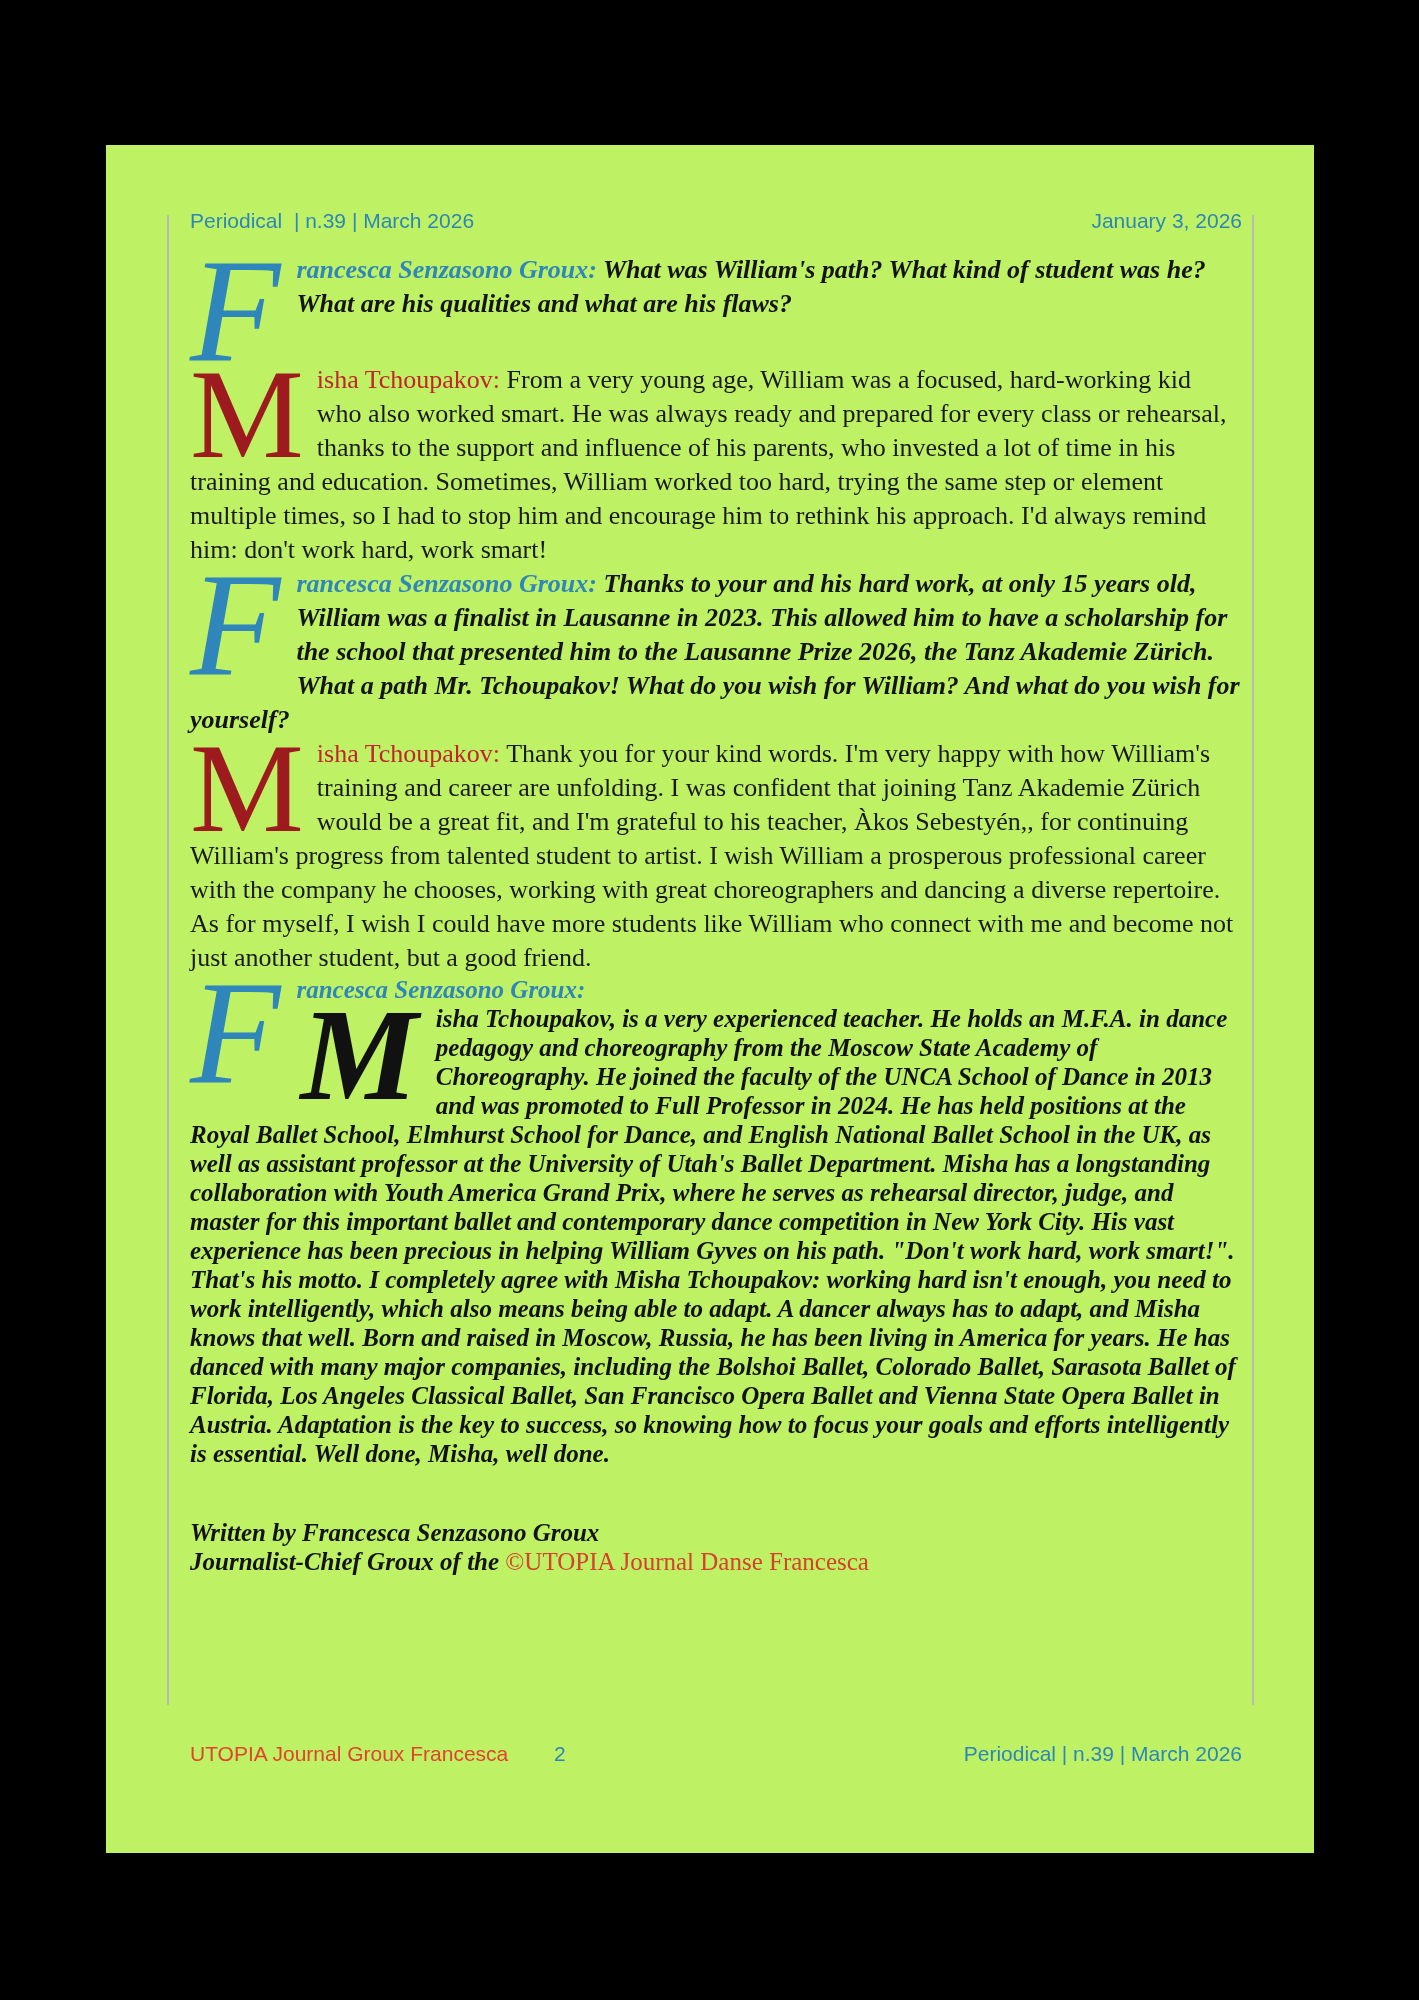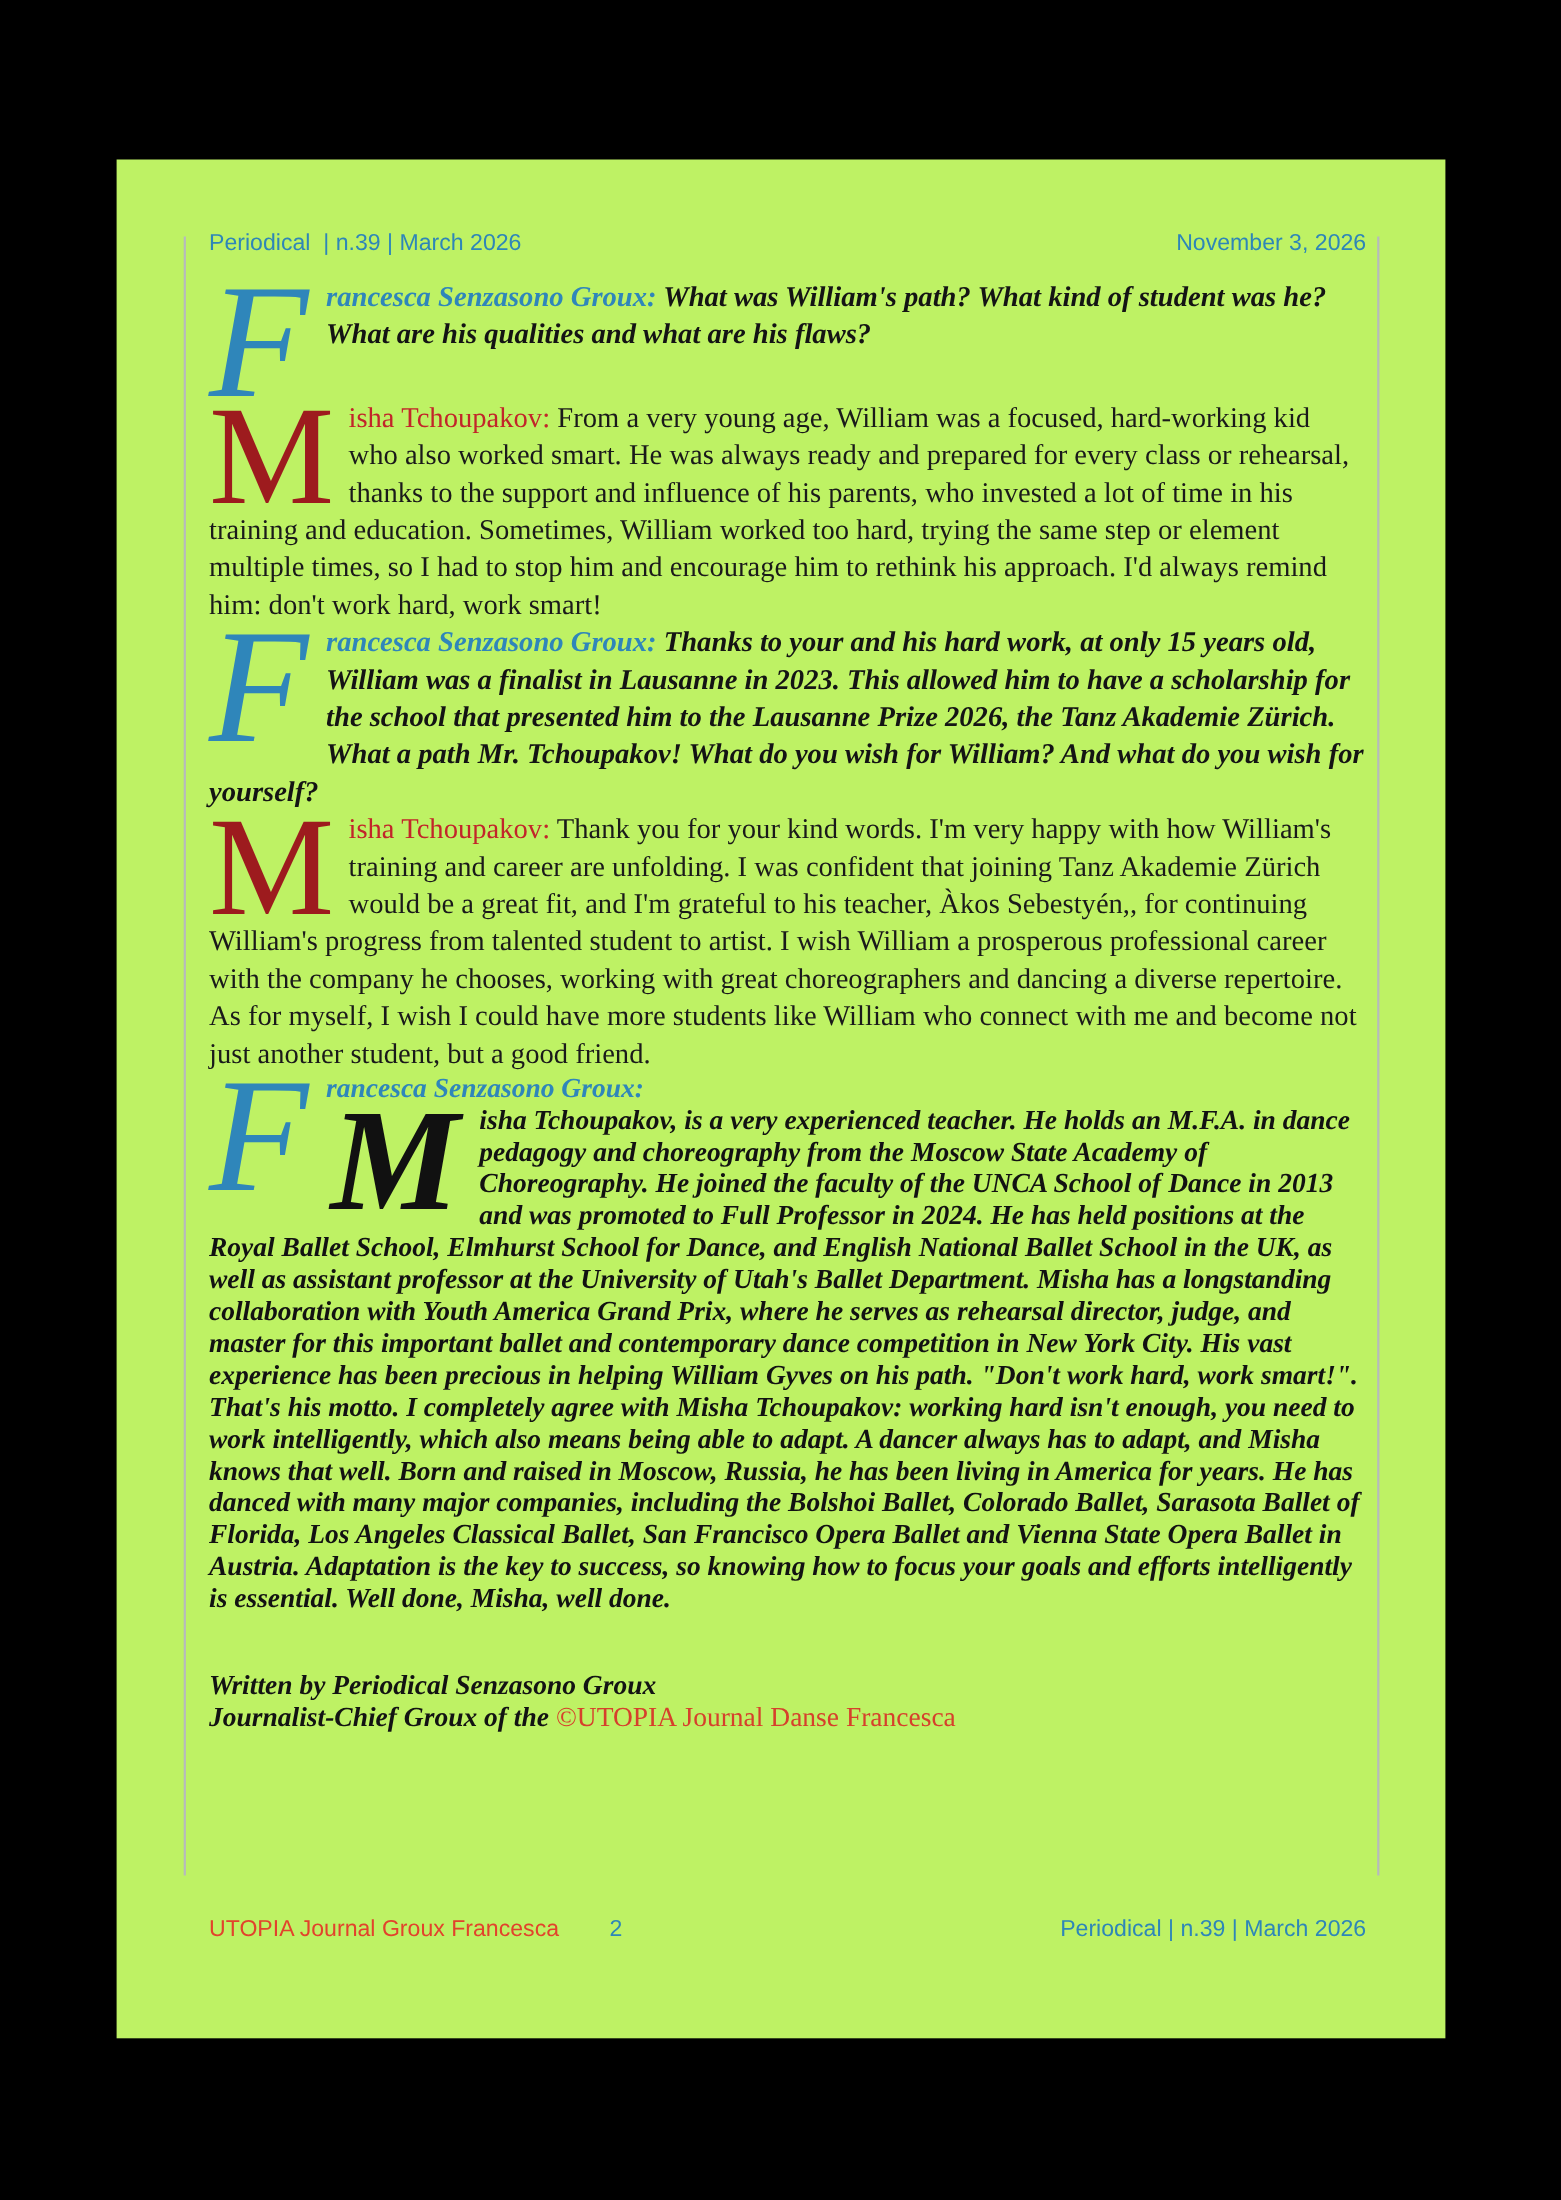--- a/index.html
+++ b/index.html
@@ -67,36 +67,36 @@
 </style>
 </head>
 <body>
 
 <div class="sheet">
 
   <div class="rail rail-left"></div>
   <div class="rail rail-right"></div>
 
   <div class="runhead runhead-left">Periodical  | n.39 | March 2026</div>
-  <div class="runhead runhead-right">November 3, 2026</div>
+  <div class="runhead runhead-right">January 3, 2026</div>
 
   <div class="content">
 
     <p class="para question"><span class="dropcap cap-f">F</span><span class="speaker-blue">rancesca Senzasono Groux:</span> <span>What was William's path? What kind of student was he? What are his qualities and what are his flaws?</span></p>
 
     <p class="para answer"><span class="dropcap cap-m-red">M</span><span class="speaker-red">isha Tchoupakov:</span> <span>From a very young age, William was a focused, hard-working kid who also worked smart. He was always ready and prepared for every class or rehearsal, thanks to the support and influence of his parents, who invested a lot of time in his training and education. Sometimes, William worked too hard, trying the same step or element multiple times, so I had to stop him and encourage him to rethink his approach. I'd always remind him: don't work hard, work smart!</span></p>
 
     <p class="para question question-2"><span class="dropcap cap-f">F</span><span class="speaker-blue">rancesca Senzasono Groux:</span> <span>Thanks to your and his hard work, at only 15 years old, William was a finalist in Lausanne in 2023. This allowed him to have a scholarship for the school that presented him to the Lausanne Prize 2026, the Tanz Akademie Zürich. What a path Mr. Tchoupakov! What do you wish for William? And what do you wish for yourself?</span></p>
 
     <p class="para answer answer-2"><span class="dropcap cap-m-red">M</span><span class="speaker-red">isha Tchoupakov:</span> <span>Thank you for your kind words. I'm very happy with how William's training and career are unfolding. I was confident that joining Tanz Akademie Zürich would be a great fit, and I'm grateful to his teacher, Àkos Sebestyén,, for continuing William's progress from talented student to artist. I wish William a prosperous professional career with the company he chooses, working with great choreographers and dancing a diverse repertoire. As for myself, I wish I could have more students like William who connect with me and become not just another student, but a good friend.</span></p>
 
     <p class="para outro"><span class="dropcap cap-f">F</span><span class="speaker-blue">rancesca Senzasono Groux:</span><span class="outro-flow"><span class="dropcap cap-m-black">M</span><span>isha Tchoupakov, is a very experienced teacher. He holds an M.F.A. in dance pedagogy and choreography from the Moscow State Academy of Choreography. He joined the faculty of the UNCA School of Dance in 2013 and was promoted to Full Professor in 2024. He has held positions at the Royal Ballet School, Elmhurst School for Dance, and English National Ballet School in the UK, as well as assistant professor at the University of Utah's Ballet Department. Misha has a longstanding collaboration with Youth America Grand Prix, where he serves as rehearsal director, judge, and master for this important ballet and contemporary dance competition in New York City. His vast experience has been precious in helping William Gyves on his path. "Don't work hard, work smart!". That's his motto. I completely agree with Misha Tchoupakov: working hard isn't enough, you need to work intelligently, which also means being able to adapt. A dancer always has to adapt, and Misha knows that well. Born and raised in Moscow, Russia, he has been living in America for years. He has danced with many major companies, including the Bolshoi Ballet, Colorado Ballet, Sarasota Ballet of Florida, Los Angeles Classical Ballet, San Francisco Opera Ballet and Vienna State Opera Ballet in Austria. Adaptation is the key to success, so knowing how to focus your goals and efforts intelligently is essential. Well done, Misha, well done.</span></span></p>
 
     <div class="credits">
-      <p class="credit-line">Written by Periodical Senzasono Groux</p>
+      <p class="credit-line">Written by Francesca Senzasono Groux</p>
       <p class="credit-line"><span>Journalist-Chief Groux of the </span><span class="credit-red">©UTOPIA Journal Danse Francesca</span></p>
     </div>
 
   </div>
 
   <div class="pagefoot">
     <span class="pf-left">UTOPIA Journal Groux Francesca</span>
     <span class="pf-num">2</span>
     <span class="pf-right">Periodical | n.39 | March 2026</span>
   </div>

